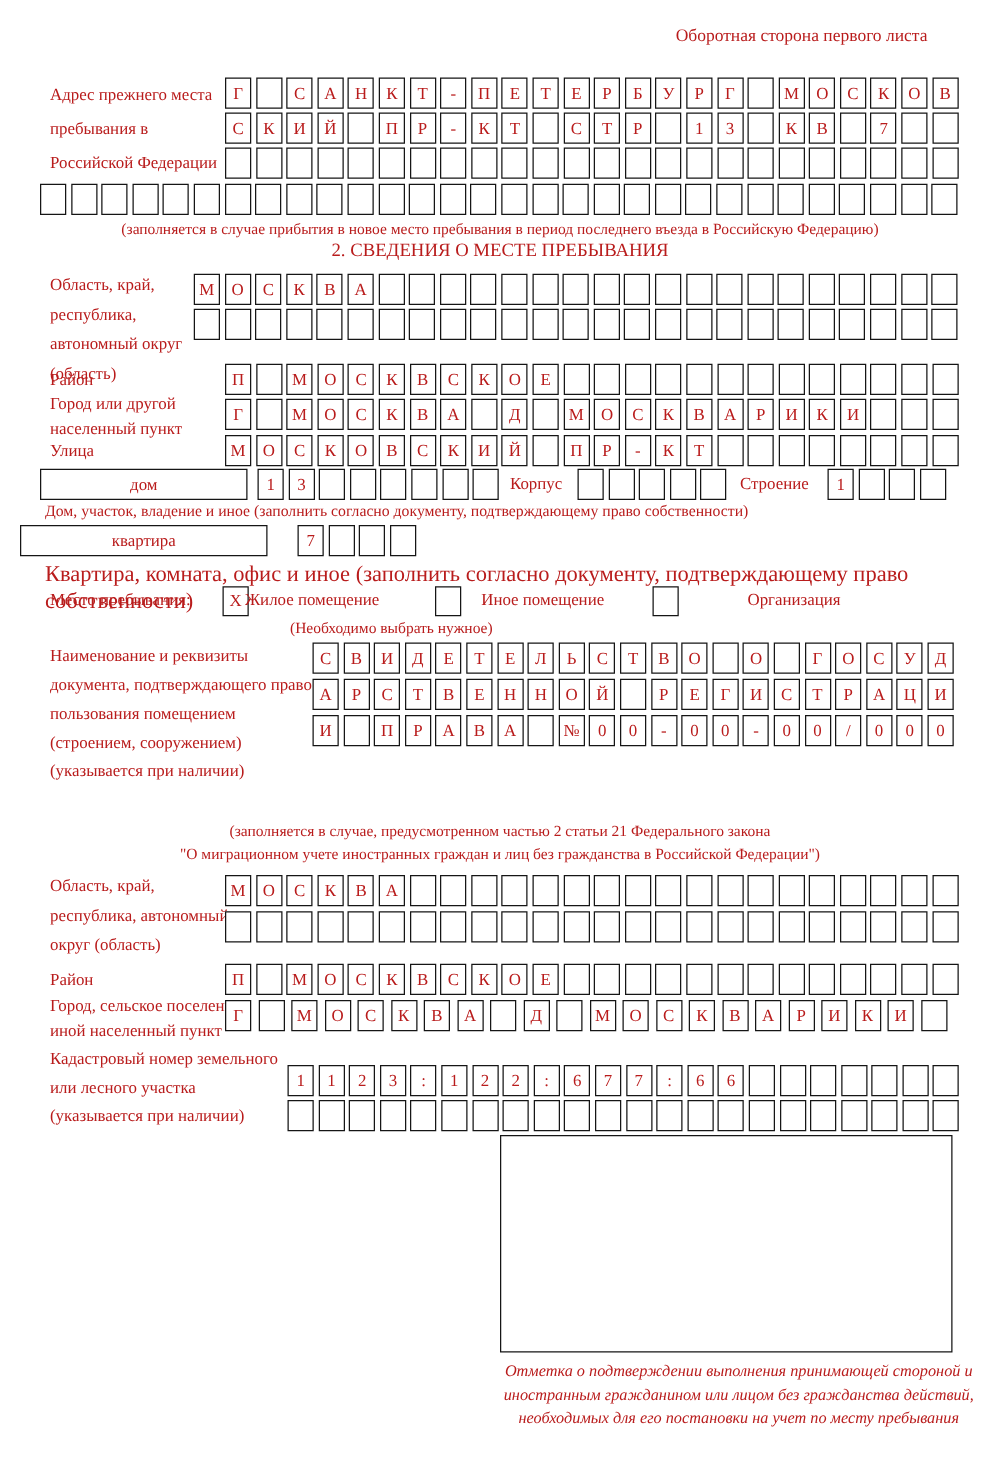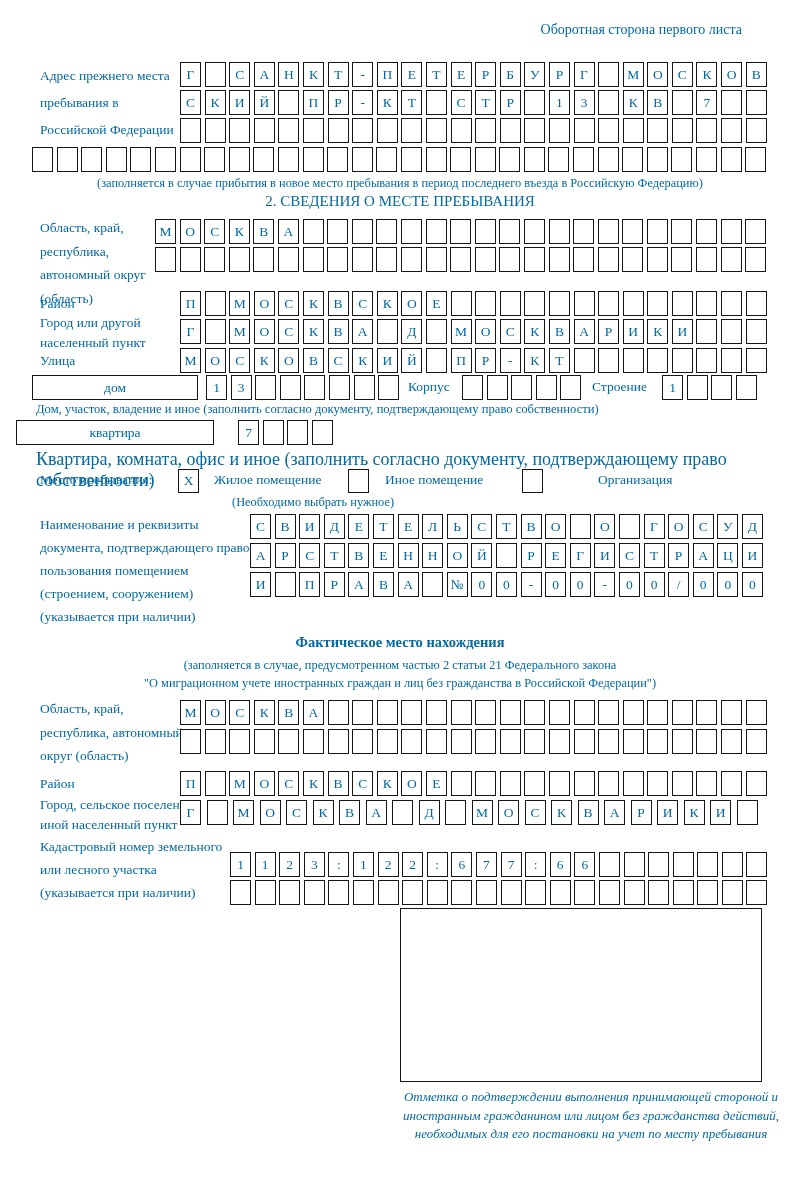--- a/index.html
+++ b/index.html
@@ -3,21 +3,21 @@
 <meta charset="utf-8">
 <style>
   * { margin: 0; padding: 0; box-sizing: border-box; }
   html, body { background: #ffffff; }
   .page {
     position: relative;
     width: 800px;
     height: 1180px;
     background: #ffffff;
     font-family: "Liberation Serif", "DejaVu Serif", serif;
-    color: #0369a1;
+    color: #b91c1c;
     overflow: hidden;
   }
   .abs { position: absolute; }
   .hdr-note { font-size: 14px; text-align: right; right: 58px; top: 22px; }
   .flabel { font-size: 13.5px; line-height: 20px; }
   .lh27 { line-height: 27px; }
   .lh24 { line-height: 23.5px; }
   .lh23 { line-height: 23px; }
   .cells { display: flex; gap: 3.6px; }
   .cells.wide { gap: 5.5px; }
@@ -339,21 +339,21 @@
   <div class="abs cells" style="left:238px; top:420px;">
       <div class="cell">7</div>
       <div class="cell"></div>
       <div class="cell"></div>
       <div class="cell"></div>
     </div>
   <div class="abs" style="left:36px; top:449px; font-size:18px;">Квартира, комната, офис и иное (заполнить согласно документу, подтверждающему право собственности)</div>
 
   <div class="abs inline-lbl" style="left:40px; top:472px;">Место пребывания:</div>
   <div class="abs cbox" style="left:178px; top:469px;">X</div>
-  <div class="abs inline-lbl" style="left:214px; top:472px;">Жилое помещение</div>
+  <div class="abs inline-lbl" style="left:196px; top:472px;">Жилое помещение</div>
   <div class="abs cbox" style="left:348px; top:469px;"></div>
   <div class="abs inline-lbl" style="left:385px; top:472px;">Иное помещение</div>
   <div class="abs cbox" style="left:522px; top:469px;"></div>
   <div class="abs inline-lbl" style="left:598px; top:472px;">Организация</div>
   <div class="abs" style="left:232px; top:495px; font-size:12.4px;">(Необходимо выбрать нужное)</div>
 
   <div class="abs flabel lh23" style="left:40px; top:513px; width:212px;">Наименование и реквизиты документа, подтверждающего право пользования помещением (строением, сооружением) (указывается при наличии)</div>
   <div class="abs cells" style="left:250px; top:514px;">
       <div class="cell">С</div>
       <div class="cell">В</div>
@@ -417,21 +417,20 @@
       <div class="cell">0</div>
       <div class="cell">-</div>
       <div class="cell">0</div>
       <div class="cell">0</div>
       <div class="cell">/</div>
       <div class="cell">0</div>
       <div class="cell">0</div>
       <div class="cell">0</div>
     </div>
 
-  <div class="abs sub-title" style="top:634px; left:0;">Фактическое место нахождения</div>
   <div class="abs note" style="top:658px; left:0;">(заполняется в случае, предусмотренном частью 2 статьи 21 Федерального закона</div>
   <div class="abs note" style="top:676px; left:0;">"О миграционном учете иностранных граждан и лиц без гражданства в Российской Федерации")</div>
 
   <div class="abs flabel lh24" style="left:40px; top:697px; width:150px;">Область, край, республика, автономный округ (область)</div>
   <div class="abs cells" style="left:180px; top:700px;">
       <div class="cell">М</div>
       <div class="cell">О</div>
       <div class="cell">С</div>
       <div class="cell">К</div>
       <div class="cell">В</div>

